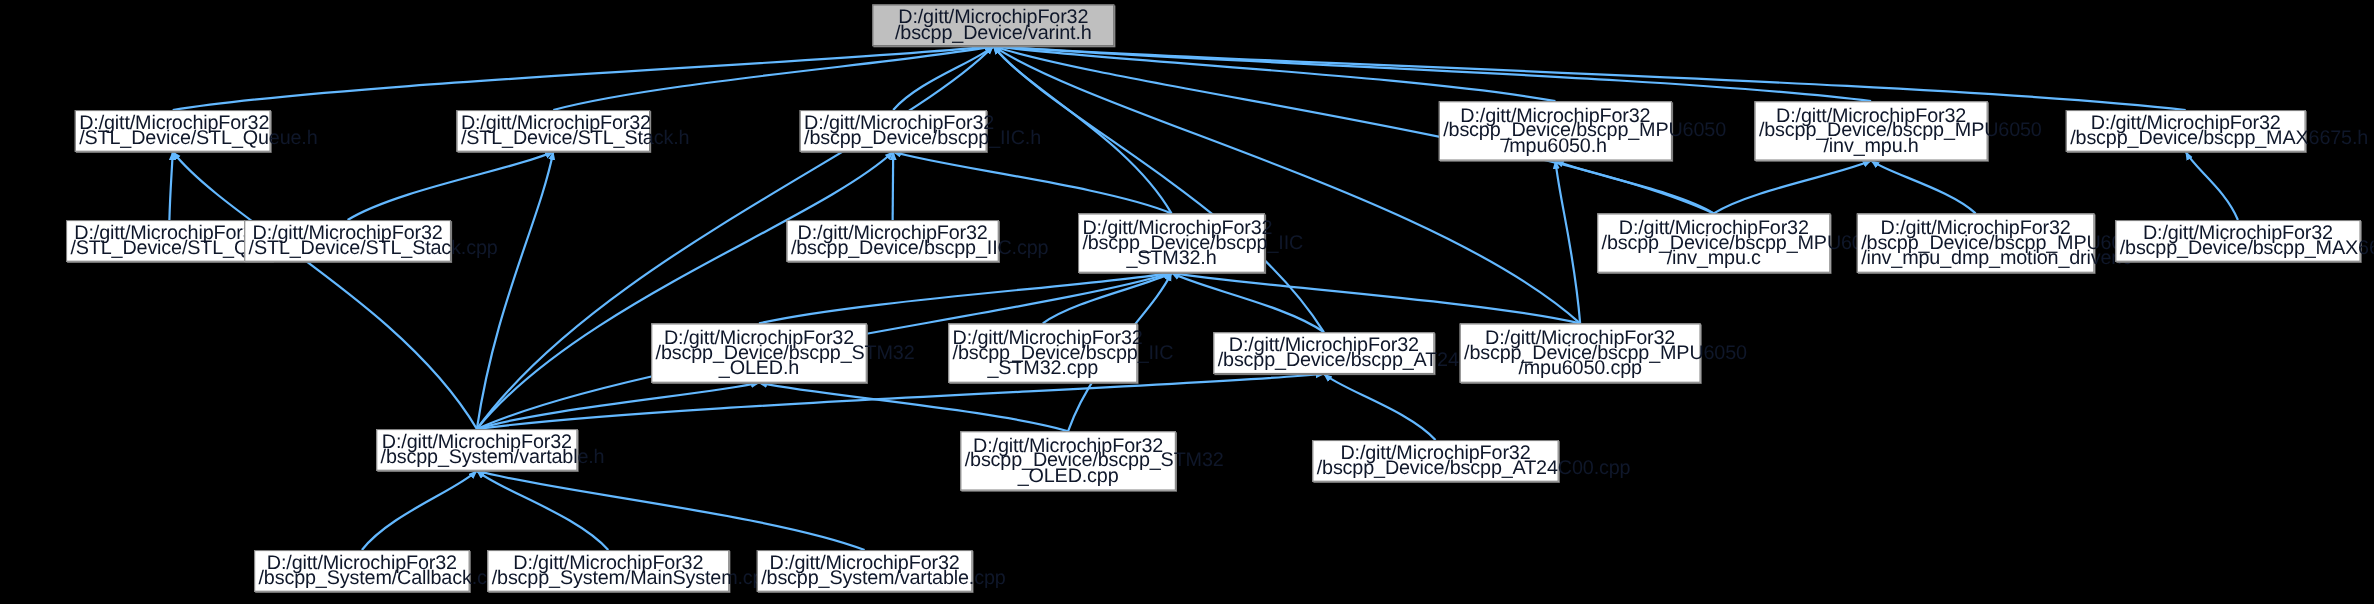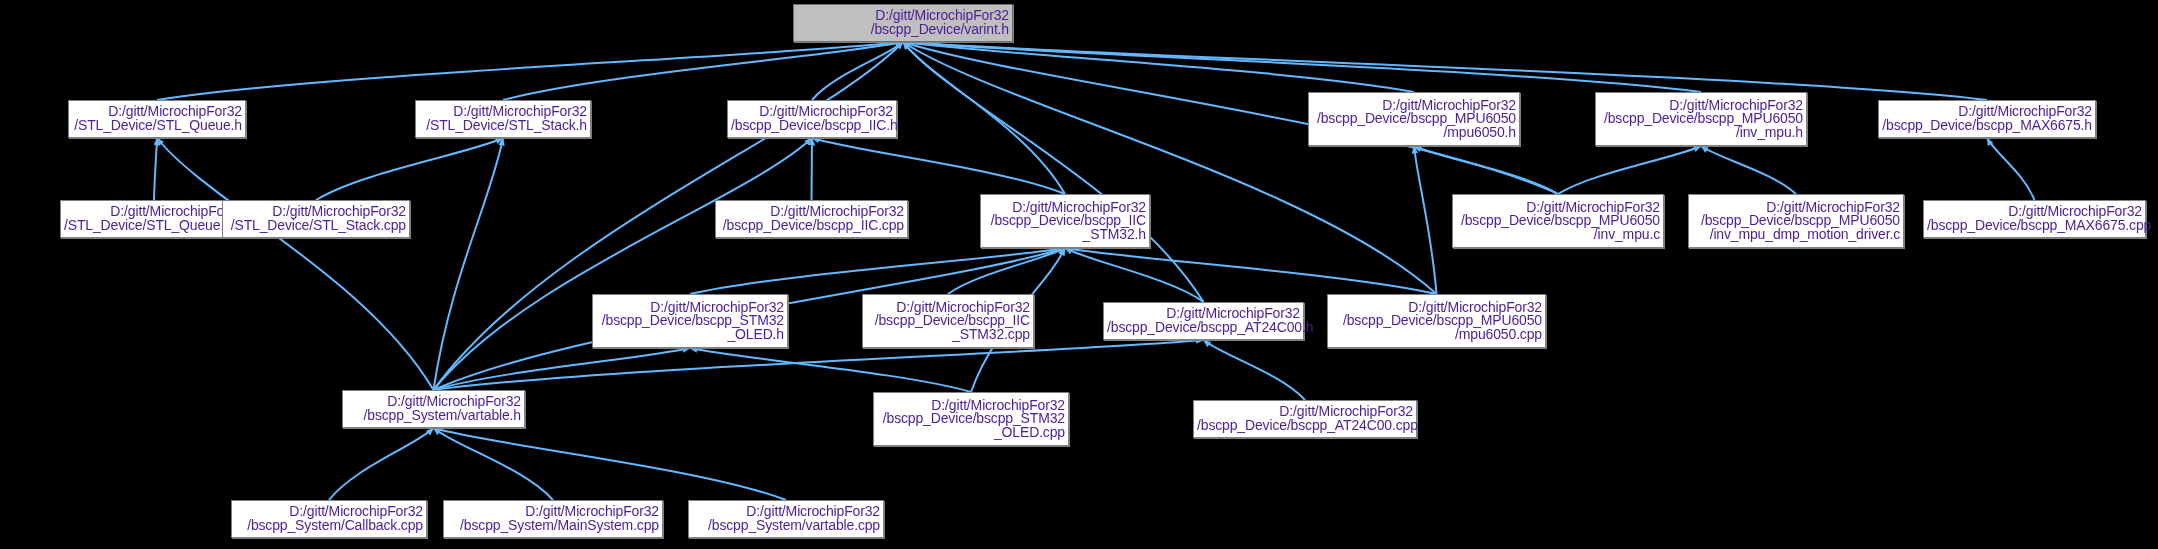--- a/index.html
+++ b/index.html
@@ -10,24 +10,24 @@
     overflow:hidden;
     font-family:"Liberation Sans","DejaVu Sans",sans-serif;
   }
   svg.edges{position:absolute;left:0;top:0;width:2158px;height:549px;pointer-events:none;}
   .node{
     position:absolute;
     box-sizing:border-box;
     background:#ffffff;
     border:1px solid #808080;
     box-shadow:1px 1px 0 0 #808080;
-    color:#4c1d95;
-    font-size:14px;
+    color:#0f172a;
+    font-size:18px;
     line-height:13.6px;
-    text-align:right;
+    text-align:center;
     display:flex;
     align-items:center;
     justify-content:center;
     white-space:pre-line;
     letter-spacing:-0.15px;
     padding:1px 3px;
   }
   .node.root{
     background:#bfbfbf;
     border:1px solid #707070;

